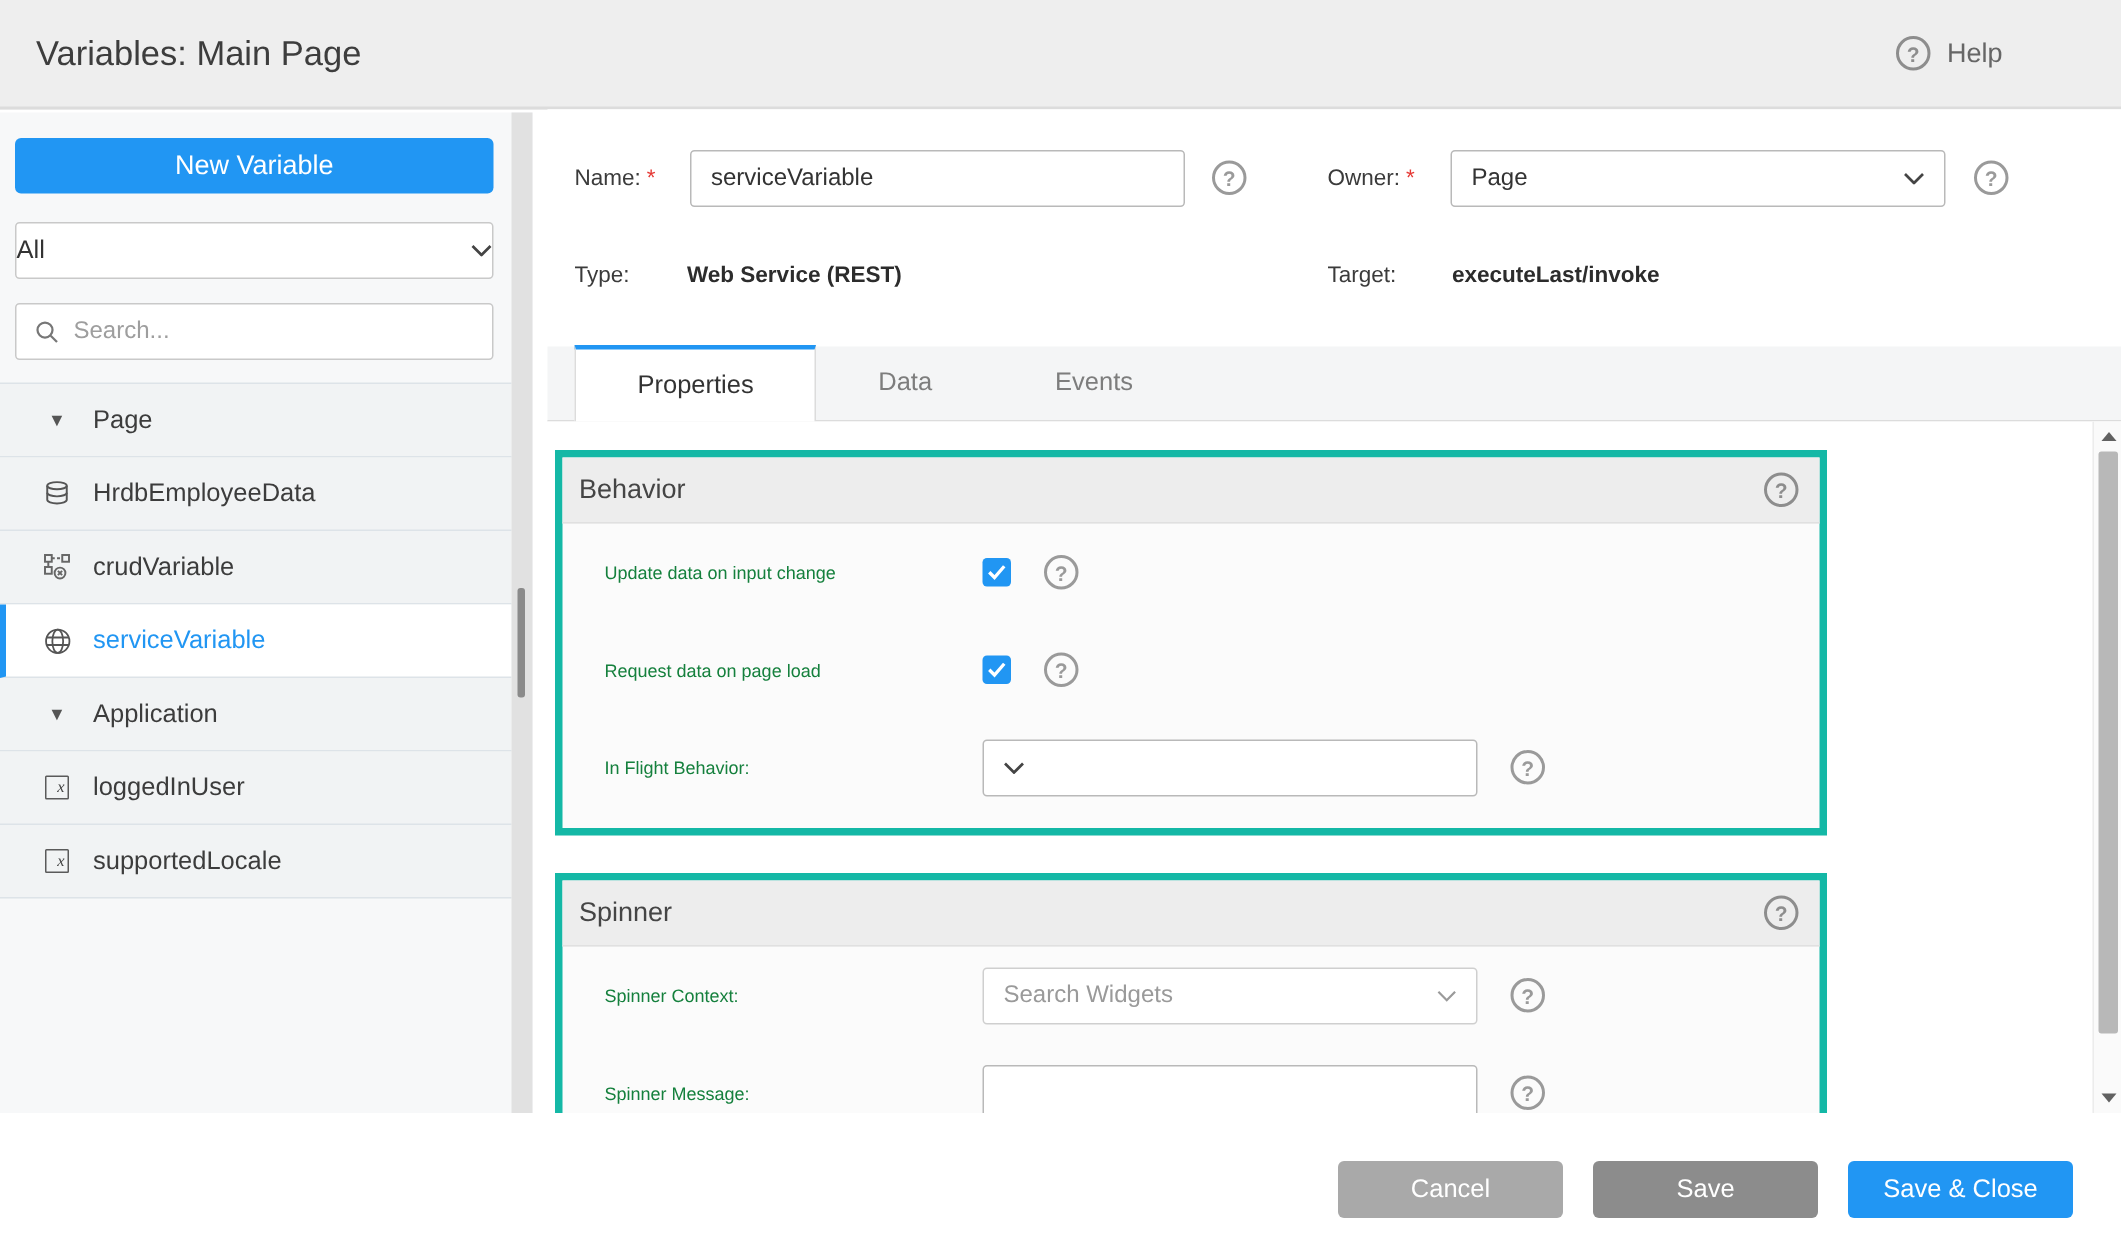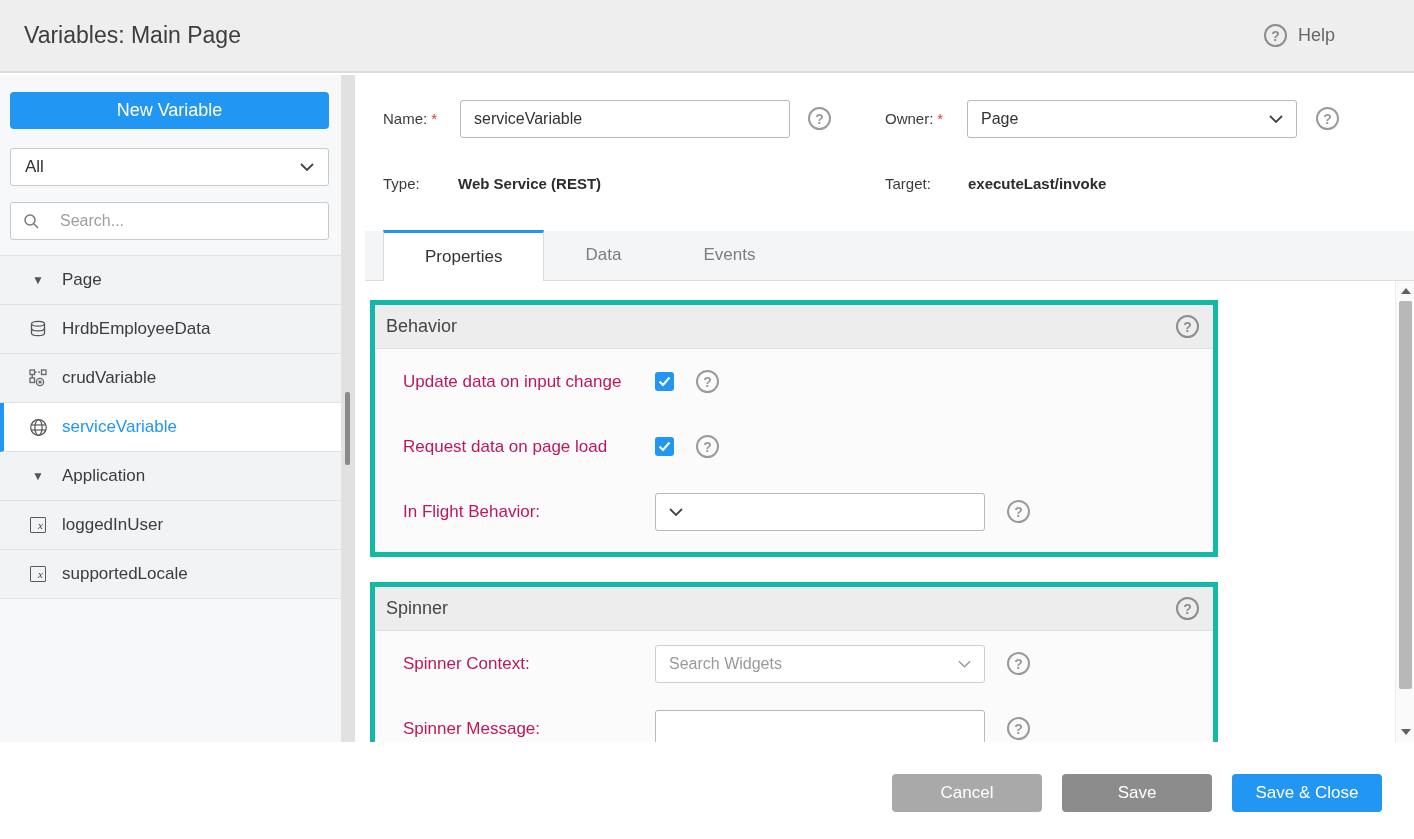--- a/index.html
+++ b/index.html
@@ -11,23 +11,23 @@
   .header-title { margin-left:24px; font-size:23px; color:#3d3d3d; }
   .header-help { position:absolute; right:79px; top:0; height:100%; display:flex; align-items:center; gap:11px; color:#666; font-size:18px; cursor:pointer; }
 
   .qicon { width:23px; height:23px; min-width:23px; border-radius:50%; border:2px solid #8d8d8d; color:#8d8d8d; display:inline-flex; align-items:center; justify-content:center; font-size:14px; font-weight:bold; background:transparent; }
   .qicon.light { border-color:#9a9a9a; color:#9a9a9a; }
 
   
   .sidebar { position:absolute; left:0; top:75px; width:355px; height:667px; background:#f7f8f9; }
   .sidebar-inner { position:absolute; left:0; top:0; width:341px; height:100%; }
   .new-var-btn { display:block; margin:17px 10px 0 10px; width:319px; height:37px; background:#2196f3; color:#fff; font-size:18px; border:none; border-radius:4px; cursor:pointer; font-family:inherit; }
-  .filter-select { margin:19px 10px 0 10px; width:319px; height:38px; background:#fff; border:1px solid #c9c9c9; border-radius:3px; display:flex; align-items:center; padding:0 14px; font-size:17px; color:#333; cursor:pointer; }
+  .filter-select { margin:19px 10px 0 10px; width:319px; height:38px; background:#fff; border:1px solid #c9c9c9; border-radius:3px; display:flex; align-items:center; padding:0 0; font-size:17px; color:#333; cursor:pointer; }
   .filter-select .grow { flex:1; }
-  .search-box { margin:16px 10px 0 10px; width:319px; height:38px; background:#fff; border:1px solid #c9c9c9; border-radius:3px; display:flex; align-items:center; padding:0 12px; gap:20px; }
+  .search-box { margin:16px 10px 0 10px; width:319px; height:38px; background:#fff; border:1px solid #c9c9c9; border-radius:3px; display:flex; align-items:center; padding:0 12px; gap:9px; }
   .search-box input { border:none; outline:none; flex:1; font-size:16px; color:#333; font-family:inherit; background:transparent; }
   .search-box input::placeholder { color:#9e9e9e; }
 
   .var-list { margin-top:15px; border-top:1px solid #dde3e8; }
   .var-row { height:49px; display:flex; align-items:center; padding-left:28px; gap:14px; background:#f1f3f4; border-bottom:1px solid #dde3e8; font-size:17px; color:#3c3c3c; cursor:pointer; }
   .var-row .ic { width:20px; display:flex; justify-content:center; color:#555; }
   .var-row.selected { background:#fff; border-left:4px solid #2196f3; padding-left:24px; color:#2196f3; }
   .tri { font-size:12px; color:#4a4a4a; }
   .boxx { width:16px; height:16px; border:1.5px solid #5a5a5a; border-radius:1px; display:flex; align-items:flex-end; justify-content:flex-end; padding:0 2px 0 0; font-size:11px; font-style:italic; font-family:"Liberation Serif", serif; color:#444; line-height:13px; }
 
@@ -50,21 +50,21 @@
   .tab { height:50px; display:flex; align-items:center; padding:0 41px; font-size:17px; color:#7d7d7d; cursor:pointer; }
   .tab.active { background:#fff; color:#333; border-top:3px solid #2196f3; border-left:1px solid #dcdcdc; border-right:1px solid #dcdcdc; margin-bottom:-1px; height:51px; }
 
   
   .content { position:relative; width:100%; height:461px; background:#fff; overflow:hidden; }
   .section { position:relative; margin:19px 44px 0 5px; width:848px; border:5px solid #14b8a6; background:#fbfbfb; }
   .section.second { margin-top:25px; }
   .section-head { height:44px; background:#ededed; border-bottom:1px solid #e0e0e0; display:flex; align-items:center; padding:0 14px 0 11px; }
   .section-title { font-size:18px; color:#454545; flex:1; }
   .sec-row { height:65px; display:flex; align-items:center; }
-  .sec-row .rlabel { width:252px; margin-left:28px; font-size:17px; color:#be185d; }
+  .sec-row .rlabel { width:252px; margin-left:28px; font-size:12px; color:#15803d; }
   .sec-row .ctrl { display:flex; align-items:center; gap:22px; }
   .checkbox { width:19px; height:19px; background:#2196f3; border-radius:3px; display:flex; align-items:center; justify-content:center; cursor:pointer; }
   .sel2 { position:static; width:330px; }
   .placeholder-text { color:#9a9a9a; }
   .sec-pad { height:8px; }
 
   
   .vscroll { position:absolute; right:0; top:0; width:19px; height:100%; background:#fafafa; border-left:1px solid #ececec; }
   .varrow { position:absolute; left:0; width:19px; height:16px; display:flex; align-items:center; justify-content:center; cursor:pointer; }
   .varrow.up { top:2px; } .varrow.down { bottom:2px; }

